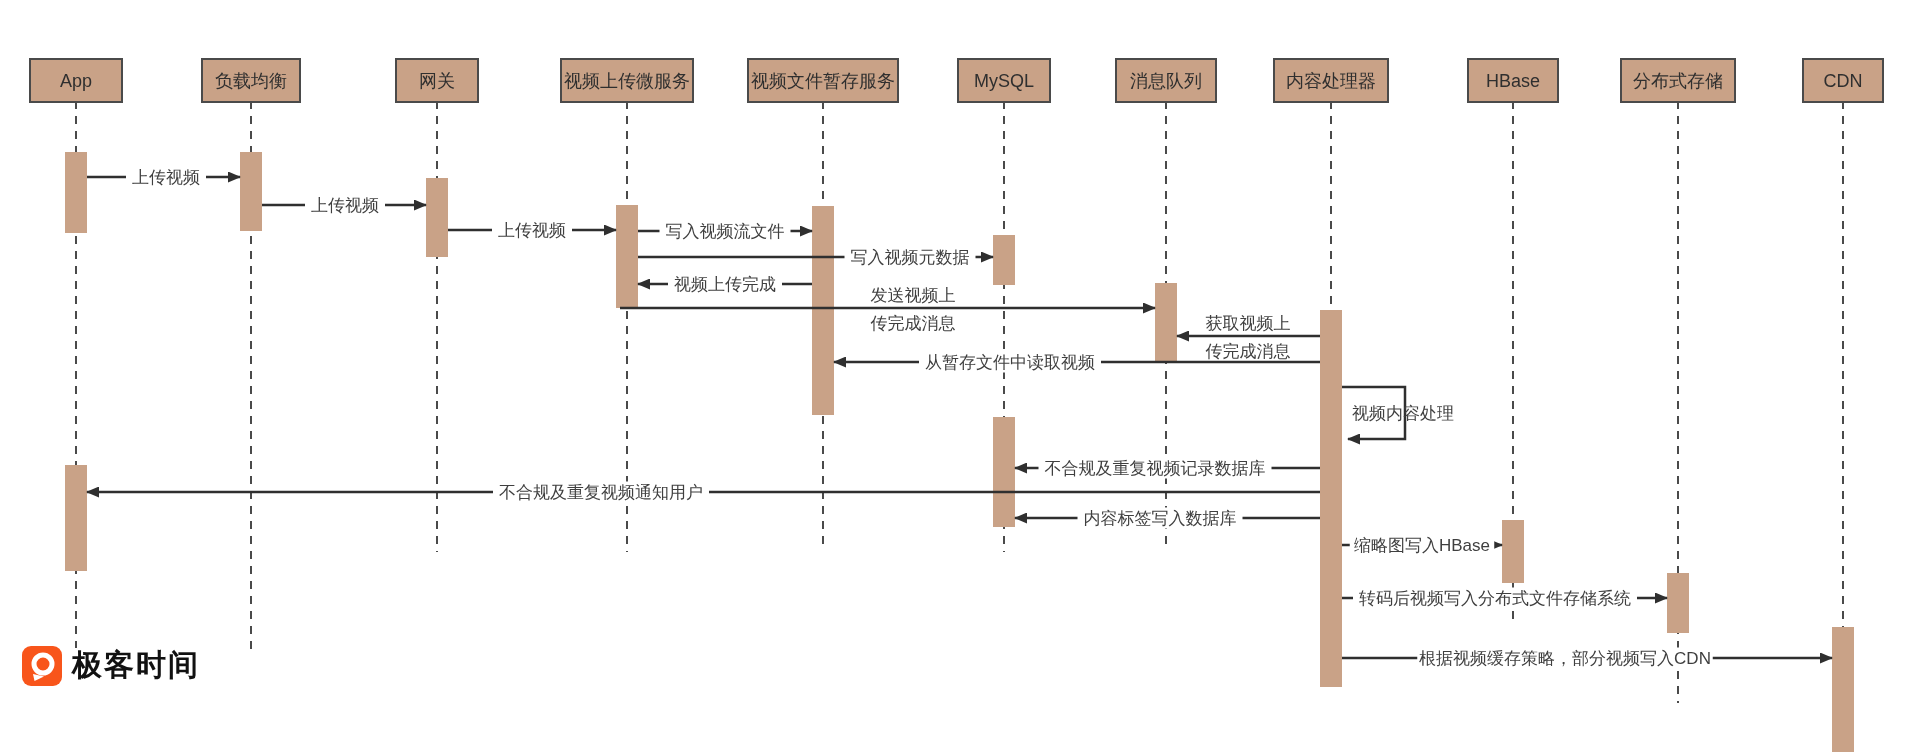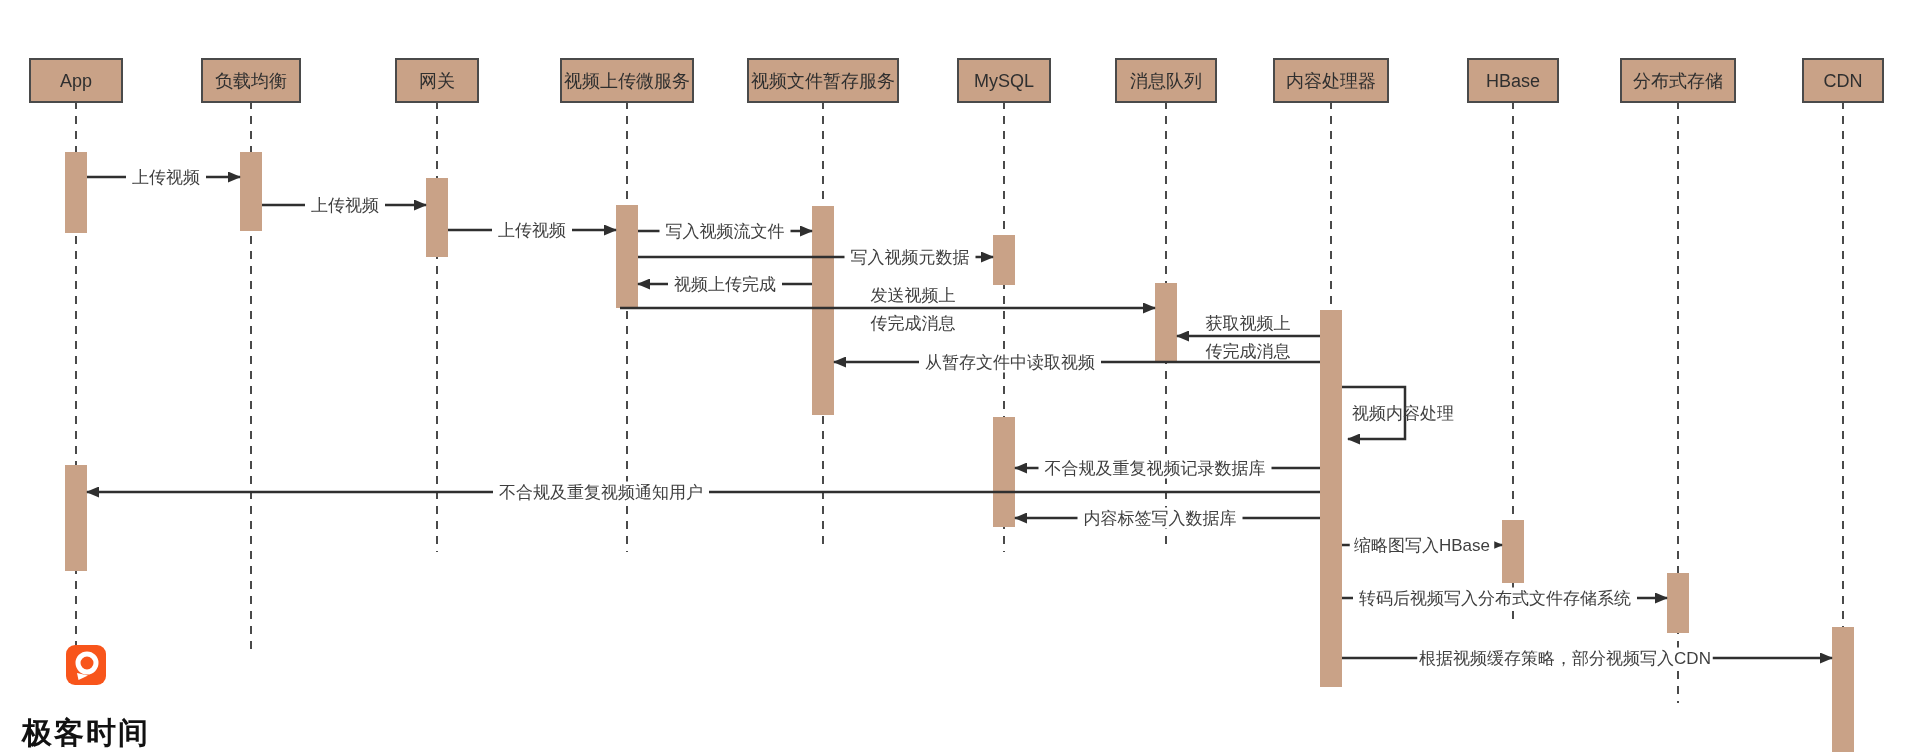--- a/index.html
+++ b/index.html
@@ -6,21 +6,21 @@
   .stage{
     position:relative;
     width:1920px;height:755px;
     background:#ffffff;
     overflow:hidden;
     font-family:"Liberation Sans","DejaVu Sans",sans-serif;
   }
   #diagram{position:absolute;left:0;top:0;}
   .footer{
     position:absolute;left:22px;top:645px;
-    display:flex;align-items:center;gap:28px;flex-direction:column;
+    display:flex;align-items:center;gap:10px;
   }
   .logo-text{
     font-size:30px;font-weight:bold;color:#111;
     letter-spacing:2px;
     font-family:"Liberation Sans","DejaVu Sans",sans-serif;
   }
 </style>
 </head>
 <body>
 

